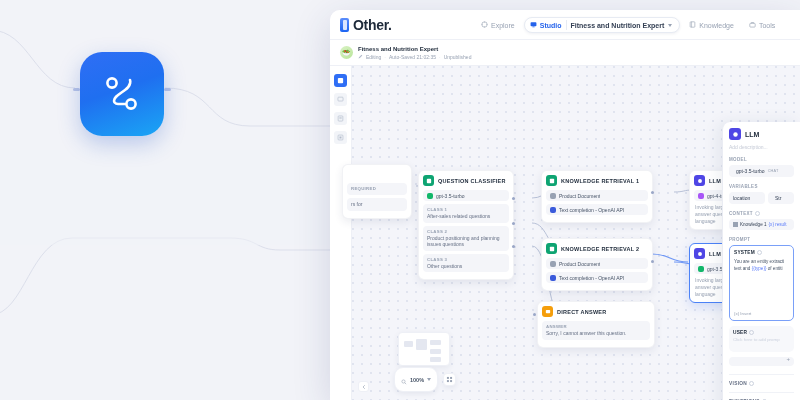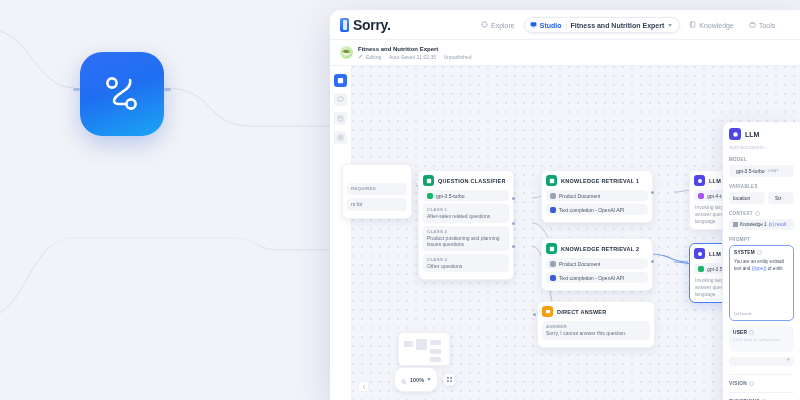--- a/index.html
+++ b/index.html
@@ -258,21 +258,21 @@
     <circle cx="32" cy="33" r="4.6" stroke="#ffffff" stroke-width="2.6"></circle>
     <path d="M31 9 C 31 9, 33 14, 26 19 C 19 24, 15 26, 15 30 C 15 33, 19 33, 19 33 L 26 33" stroke="#ffffff" stroke-width="2.6" stroke-linecap="round" fill="none"></path>
   </svg>
 </div>
 
 <div class="app-window">
 
   <div class="topbar">
     <div class="logo-wrap">
       <span class="logo-mark"></span>
-      <span class="logo-text">Sorry.</span>
+      <span class="logo-text">Other.</span>
     </div>
 
     <div class="nav-items">
       <div class="nav-item">
         <span class="ic">
           <svg width="7" height="7" viewBox="0 0 12 12">
               <circle cx="6" cy="6" r="4.6" stroke="#98a2b3" stroke-width="1.1" fill="none"></circle>
               <path d="M6 1.2v1.6M6 9.2v1.6M1.2 6h1.6M9.2 6h1.6" stroke="#98a2b3" stroke-width="1.1"></path>
             </svg>
         </span>

